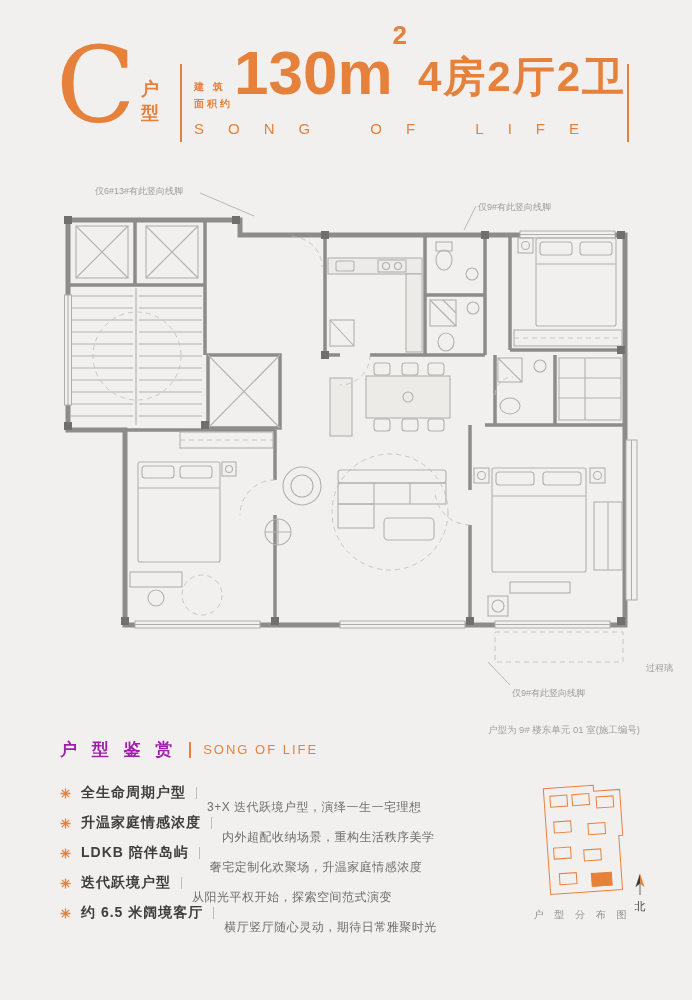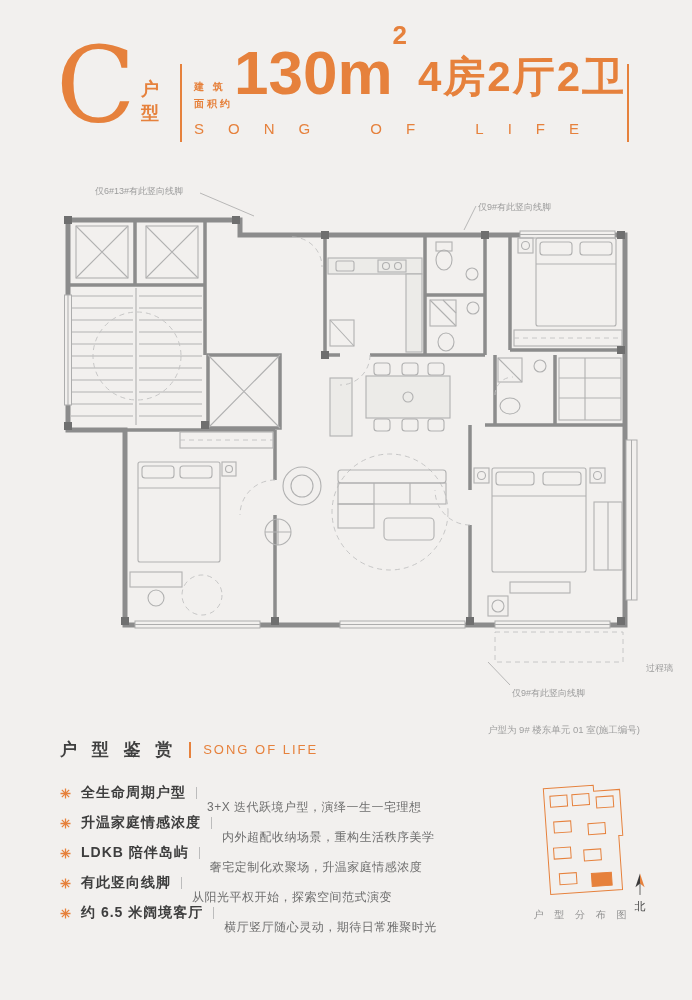--- a/index.html
+++ b/index.html
@@ -33,21 +33,21 @@
   .dash{fill:none;stroke:#c2c2c2;stroke-width:0.9;stroke-dasharray:5 4;}
   .winr{fill:#f2f0ee;stroke:#adadad;stroke-width:1;}
   .winl{stroke:#adadad;stroke-width:1;}
   .col rect{fill:#6f6f6f;}
   .leader{stroke:#a8a8a8;stroke-width:0.8;fill:none;}
   text.note{font-size:9px;fill:#9c9c9c;font-family:"Liberation Sans",sans-serif;}
   .glass-note{position:absolute;left:646px;top:662px;font-size:9px;color:#9c9c9c;}
 
   
   .sec-head{position:absolute;left:60px;top:738px;display:flex;align-items:center;}
-  .sec-title{color:#404040;font-size:17px;font-weight:700;letter-spacing:5px;}
+  .sec-title{color:#a21caf;font-size:17px;font-weight:700;letter-spacing:5px;}
   .sec-sep{width:2px;height:16px;background:#e6813c;margin:0 12px;}
   .sec-sub{color:#e6813c;font-size:13px;letter-spacing:2px;font-weight:500;}
   .unit-note{position:absolute;right:52px;top:724px;font-size:9.5px;color:#a0a0a0;}
 
   .features{position:absolute;left:60px;top:784px;}
   .feature{display:flex;align-items:center;height:18px;margin-bottom:12px;}
   .mk{width:11px;height:11px;margin-right:10px;flex:0 0 auto;}
   .f-title{font-size:14px;font-weight:700;color:#3e3e3e;letter-spacing:1px;white-space:nowrap;}
   .f-sep{width:1px;height:12px;background:#bcbcbc;margin:0 10px;}
   .f-desc{font-size:12px;color:#6e6e6e;letter-spacing:0.5px;white-space:nowrap;margin-top:29px;}
@@ -292,21 +292,21 @@
           <path d="M6,0.5 V11.5 M0.5,6 H11.5 M2,2 L10,10 M10,2 L2,10" stroke="#e6813c" stroke-width="1.4" fill="none"></path>
         </svg>
       <span class="f-title">LDKB 陪伴岛屿</span>
       <span class="f-sep"></span>
       <span class="f-desc">奢宅定制化欢聚场，升温家庭情感浓度</span>
     </div>
     <div class="feature">
       <svg class="mk" viewBox="0 0 12 12">
           <path d="M6,0.5 V11.5 M0.5,6 H11.5 M2,2 L10,10 M10,2 L2,10" stroke="#e6813c" stroke-width="1.4" fill="none"></path>
         </svg>
-      <span class="f-title">有此竖向线脚</span>
+      <span class="f-title">迭代跃境户型</span>
       <span class="f-sep"></span>
       <span class="f-desc">从阳光平权开始，探索空间范式演变</span>
     </div>
     <div class="feature">
       <svg class="mk" viewBox="0 0 12 12">
           <path d="M6,0.5 V11.5 M0.5,6 H11.5 M2,2 L10,10 M10,2 L2,10" stroke="#e6813c" stroke-width="1.4" fill="none"></path>
         </svg>
       <span class="f-title">约 6.5 米阔境客厅</span>
       <span class="f-sep"></span>
       <span class="f-desc">横厅竖厅随心灵动，期待日常雅聚时光</span>

